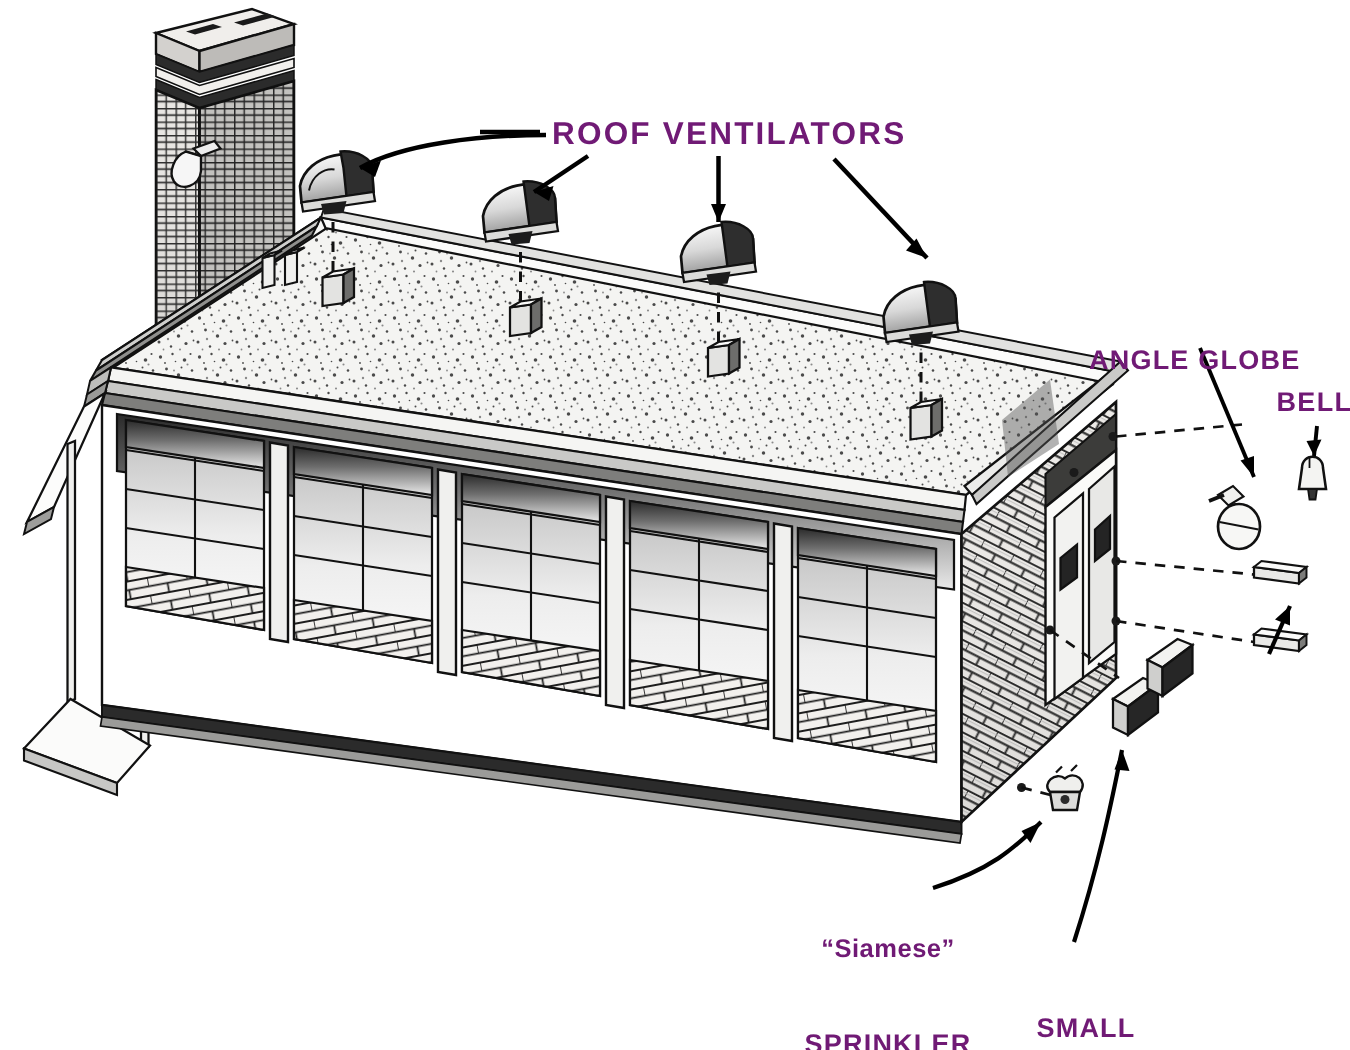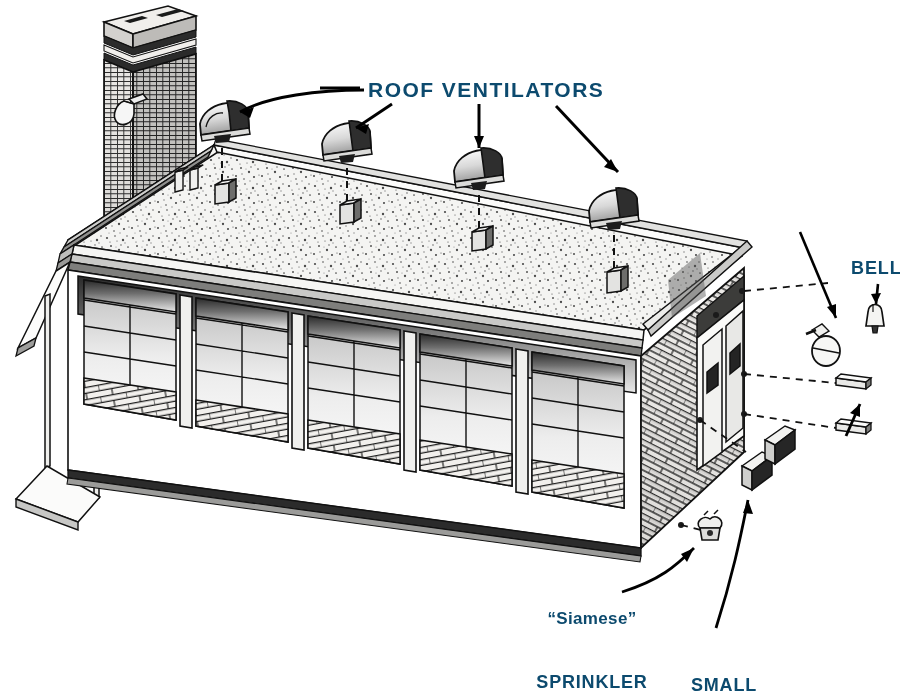--- a/index.html
+++ b/index.html
@@ -17,21 +17,21 @@
     font-family: "Liberation Sans", sans-serif;
   }
   #art {
     position: absolute;
     inset: 0;
     width: 900px;
     height: 700px;
   }
   .label {
     position: absolute;
-    color: #0c4a6e;
+    color: #701a75;
     font-family: "Liberation Sans", sans-serif;
     font-weight: bold;
     letter-spacing: 0.055em;
     line-height: 1.18;
     white-space: pre;
     text-align: center;
     user-select: none;
   }
   .lbl-roof-ventilators {
     left: 368px; top: 78px;
@@ -60,20 +60,21 @@
     left: 592px; top: 567px;
     font-size: 18px;
     text-align: center;
     letter-spacing: 0.045em;
     transform: translateX(-50%);
   }
   .lbl-sprinkler .quoted {
     font-weight: bold;
     font-size: 17px;
     letter-spacing: 0.02em;
+    margin-top: 14px;
   }
   .lbl-small-door {
     left: 724px; top: 633px;
     font-size: 18px;
     text-align: center;
     letter-spacing: 0.045em;
     transform: translateX(-50%);
   }
 </style>
 </head>
@@ -447,20 +448,21 @@
       <path d="M694 548 L681 554 L687 562 Z" fill="#000" stroke="none"></path>
 
       <path d="M716 628 C732 578 740 540 748 500" stroke-width="2.8"></path>
       <path d="M748 500 L743 513 L753 514 Z" fill="#000" stroke="none"></path>
     </g>
   </svg>
 
   <div class="label lbl-roof-ventilators">ROOF VENTILATORS</div>
 
   <div class="label lbl-angle-globe">
+    <div>ANGLE GLOBE</div>
   </div>
 
   <div class="label lbl-bell">BELL</div>
 
 
   <div class="label lbl-sprinkler">
     <div class="quoted">“Siamese”</div>
     <div>SPRINKLER</div>
     
   </div>

